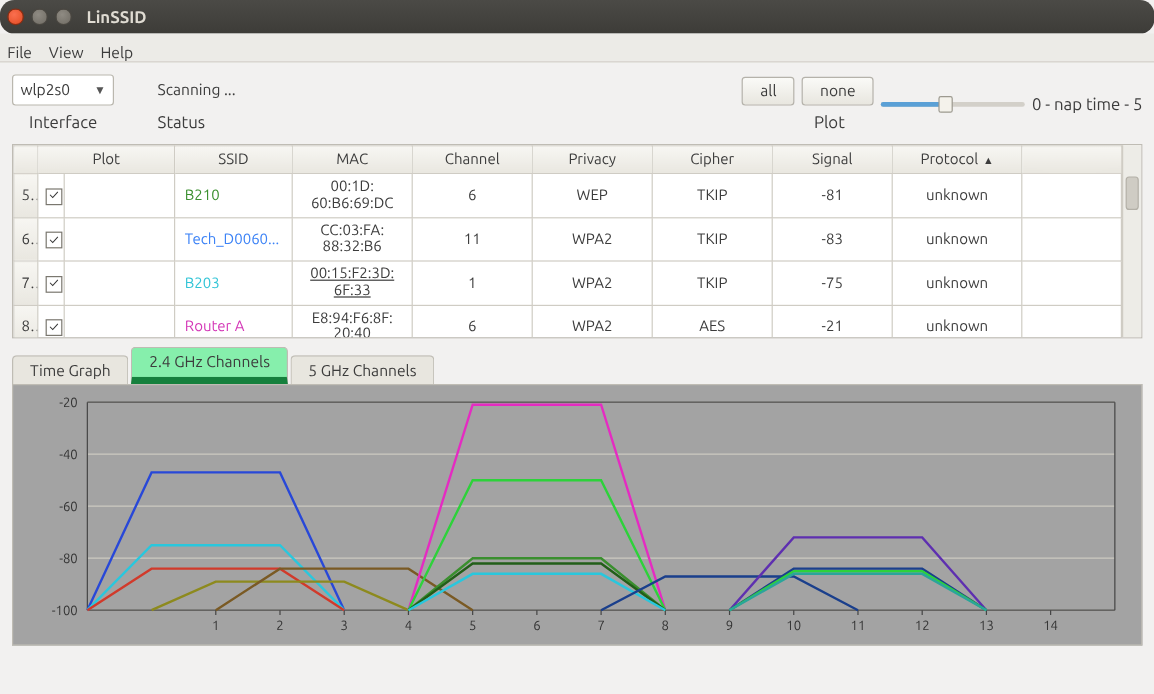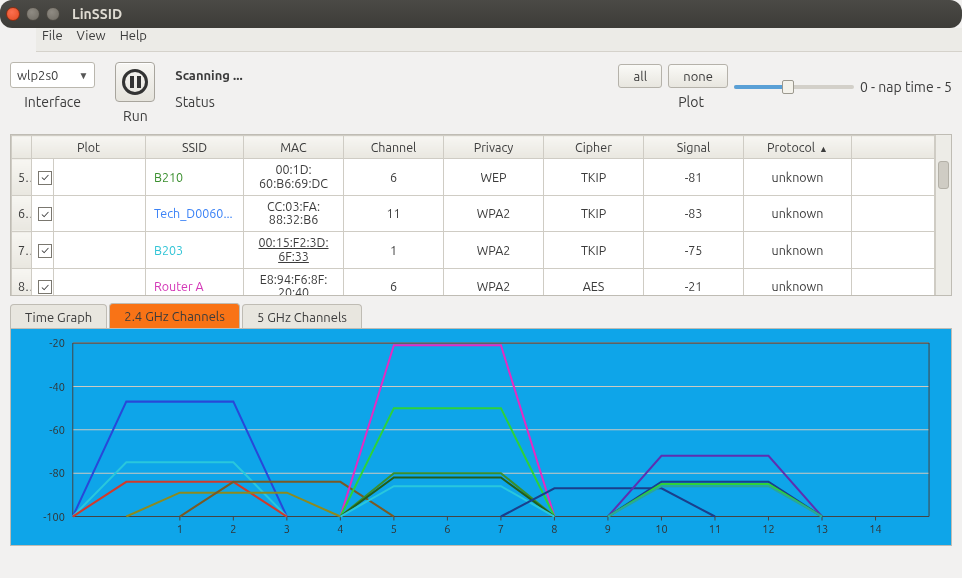--- a/index.html
+++ b/index.html
@@ -28,30 +28,29 @@
     display: inline-block;
   }
   .tb-close { background: radial-gradient(circle at 40% 35%, #fa6f4f, #e24b22); border:1px solid #8a2d12;}
   .tb-min   { background: radial-gradient(circle at 40% 35%, #8f8b83, #6f6b63); border:1px solid #4a4741;}
   .tb-max   { background: radial-gradient(circle at 40% 35%, #8f8b83, #6f6b63); border:1px solid #4a4741;}
   .titlebar .title { margin-left: 6px; font-weight: bold; font-size: 14px; }
   .menubar {
     height: 24px;
     background: #ecebe7;
     border-bottom: 1px solid #d5d2cb;
-    display: flex; align-items: flex-start;
+    display: flex; align-items: flex-end;
     padding: 0 6px;
     gap: 14px;
-    margin-left: 36px;
   }
   .menubar span { cursor: default; }
   .content { padding: 10px 10px 6px 10px; }
   .toolbar {
     display: flex; align-items: flex-start;
-    gap: 20px;
+    gap: 36px;
   }
   .tb-col { display: flex; flex-direction: column; align-items: center; gap: 6px; text-align:center;}
   .iface {
     display:inline-flex; align-items:center;
     border:1px solid #bab7ae; background:#fff; border-radius:3px;
     height:26px; padding:0 6px;
     box-shadow: inset 0 1px 0 #fff;
   }
   .iface .chev { margin-left:20px; font-size:10px; color:#555;}
   .runbtn {
@@ -118,23 +117,23 @@
     position:absolute; left:2px; right:2px; top:26px; height:28px;
     background:#cfccc4; border:1px solid #b3b0a7; border-radius:3px;
   }
   
   .tabs { display:flex; margin-top:6px; align-items:flex-end;}
   .tab {
     border:1px solid #bfbcb4; border-bottom:none;
     padding:5px 14px; background:#e8e6df; border-radius:4px 4px 0 0;
     margin-right:2px; position:relative; top:1px;
   }
-  .tab.active { background:#f97316; border-bottom:1px solid #15803d;}
+  .tab.active { background:#86efac; border-bottom:7px solid #15803d;}
   .chartbox {
-    border:1px solid #bfbcb4; background:#0ea5e9;
+    border:1px solid #bfbcb4; background:#a3a3a3;
     height:218px;
     position:relative;
     padding:8px 12px 4px 12px;
   }
   .chartbox svg { width:100%; height:100%;}
   .axis-text { font-size:11px; fill:#333;}
   .grid line { stroke:#cccac1; stroke-width:1;}
   .grid line.axis { stroke:#444; stroke-width:1;}
   .series { fill:none; stroke-width:2;}
 </style>
@@ -157,28 +156,22 @@
 <div class="content">
 
   <div class="toolbar">
     <div class="tb-col">
       <div class="iface">
         <span>wlp2s0</span>
         <span class="chev">▼</span>
       </div>
       <div class="tb-lbl">Interface</div>
     </div>
-    <div class="tb-col">
-      <div class="runbtn">
-        <span class="pause"></span>
-      </div>
-      <div class="tb-lbl">Run</div>
-    </div>
     <div class="tb-col status-col">
-      <div style="height:26px;display:flex;align-items:center;font-weight:bold;">Scanning ...</div>
+      <div style="height:26px;display:flex;align-items:center;">Scanning ...</div>
       <div class="tb-lbl" style="align-self:flex-start;">Status</div>
     </div>
     <div class="tb-col" style="flex-direction:row;gap:6px;margin-top:2px;">
       <div style="display:flex;flex-direction:column;gap:6px;align-items:flex-end;">
         <div style="display:flex;gap:6px;">
           <div class="smbtn">all</div>
           <div class="smbtn">none</div>
         </div>
         <div class="tb-lbl" style="margin-right:24px;">Plot</div>
       </div>

